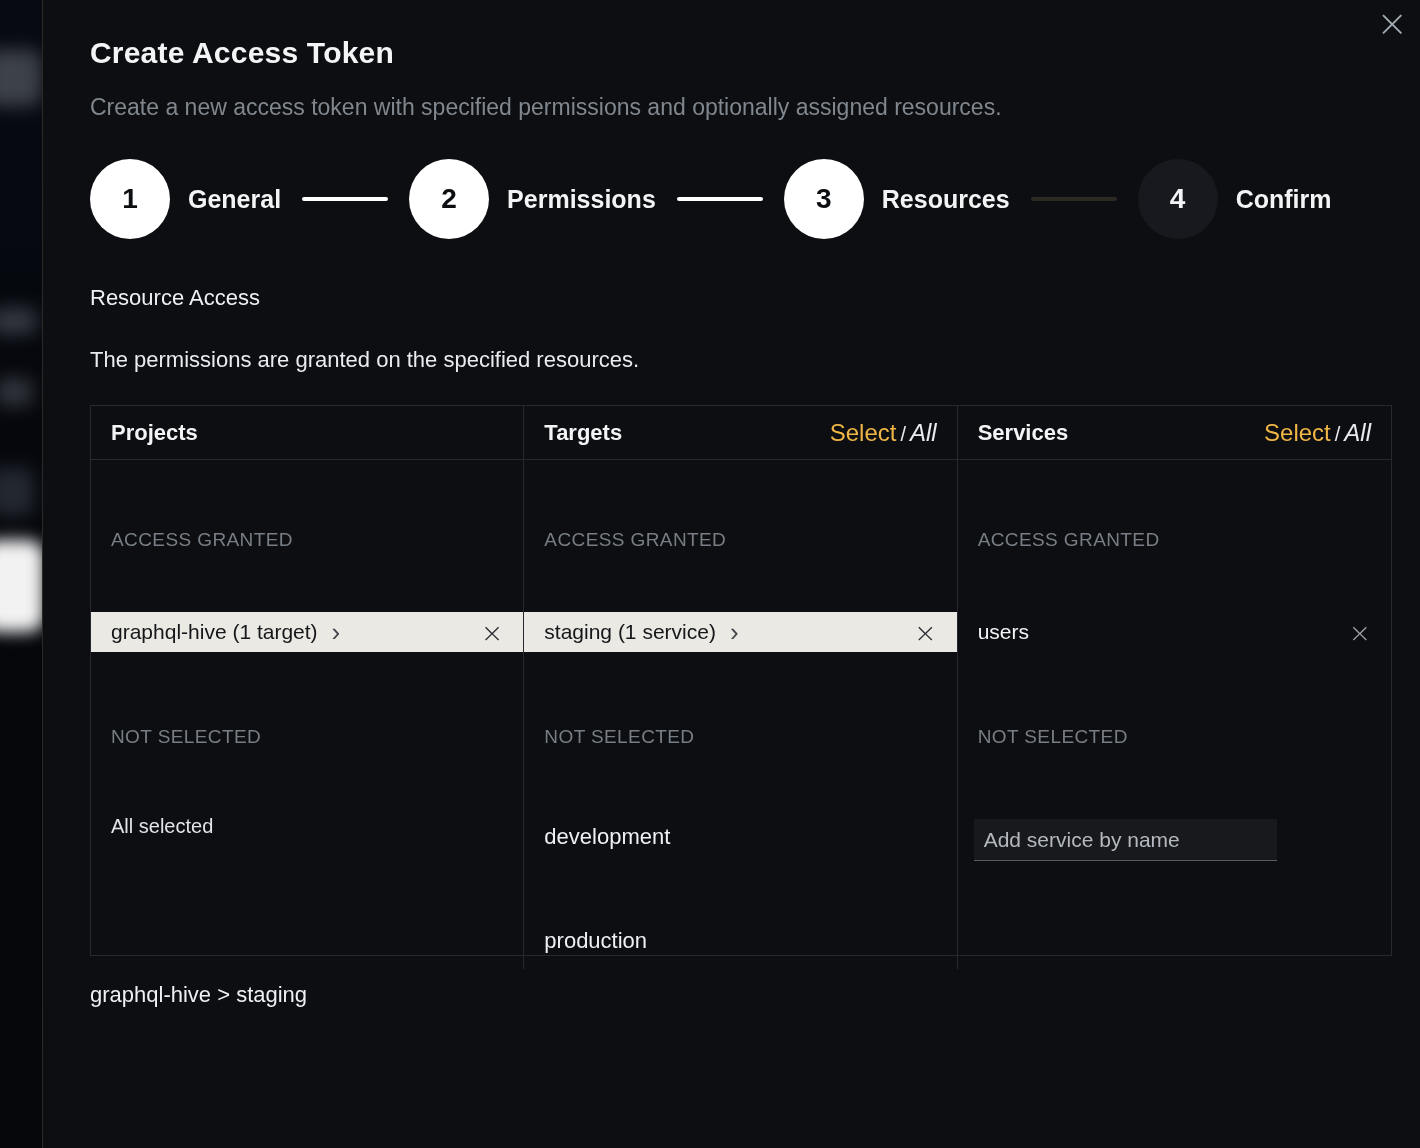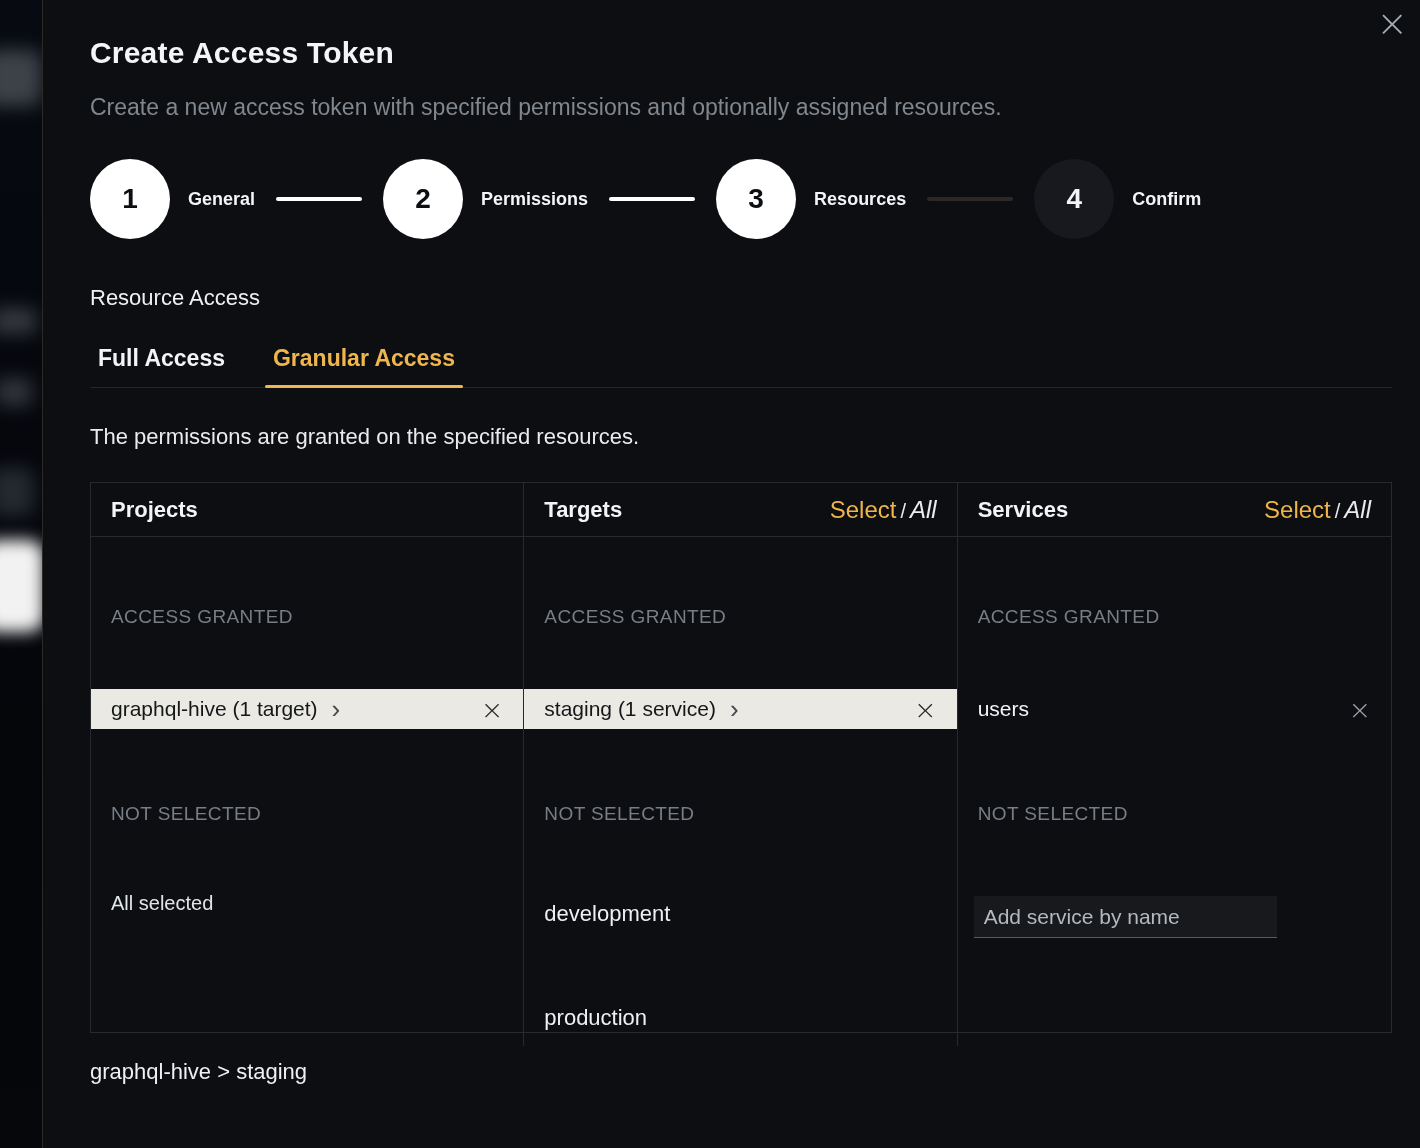--- a/index.html
+++ b/index.html
@@ -46,21 +46,21 @@
   
   .stepper { margin-top:38px; display:flex; align-items:center; }
   .step { display:flex; align-items:center; cursor:pointer; }
   .step-circle {
     width:80px; height:80px; border-radius:50%;
     background:#ffffff; color:#0c0e11;
     display:flex; align-items:center; justify-content:center;
     font-size:28px; font-weight:700; flex:0 0 auto;
   }
   .step.upcoming .step-circle { background:#17191e; color:#f2f4f6; }
-  .step-label { margin-left:18px; font-size:18px; font-weight:600; color:#f2f4f6; white-space:nowrap; }
+  .step-label { margin-left:18px; font-size:25px; font-weight:600; color:#f2f4f6; white-space:nowrap; }
   .connector { height:4px; width:86px; background:#ffffff; border-radius:2px; margin:0 21px; flex:0 0 auto; }
   .connector.dim { background:#2c2925; }
 
   
   .section-heading { margin-top:46px; font-size:22px; font-weight:500; color:#eef0f3; }
 
   .tabs { margin-top:26px; display:flex; gap:32px; border-bottom:1px solid #24272c; width:1302px; }
   .tab {
     background:none; border:0; cursor:pointer;
     padding:8px 8px 15px; font-size:23px; font-weight:700;
@@ -168,24 +168,20 @@
       </div>
       <div class="connector dim"></div>
       <div class="step upcoming">
         <div class="step-circle">4</div>
         <div class="step-label">Confirm</div>
       </div>
     </div>
 
     <h2 class="section-heading">Resource Access</h2>
 
-    <div class="tabs">
-      <button class="tab">Full Access</button>
-      <button class="tab active">Granular Access</button>
-    </div>
 
     <p class="section-desc">The permissions are granted on the specified resources.</p>
 
     <div class="resource-table">
 
       <div class="res-col">
         <div class="col-header">
           <span class="col-title">Projects</span>
         </div>
         <div class="group-label">ACCESS GRANTED</div>

